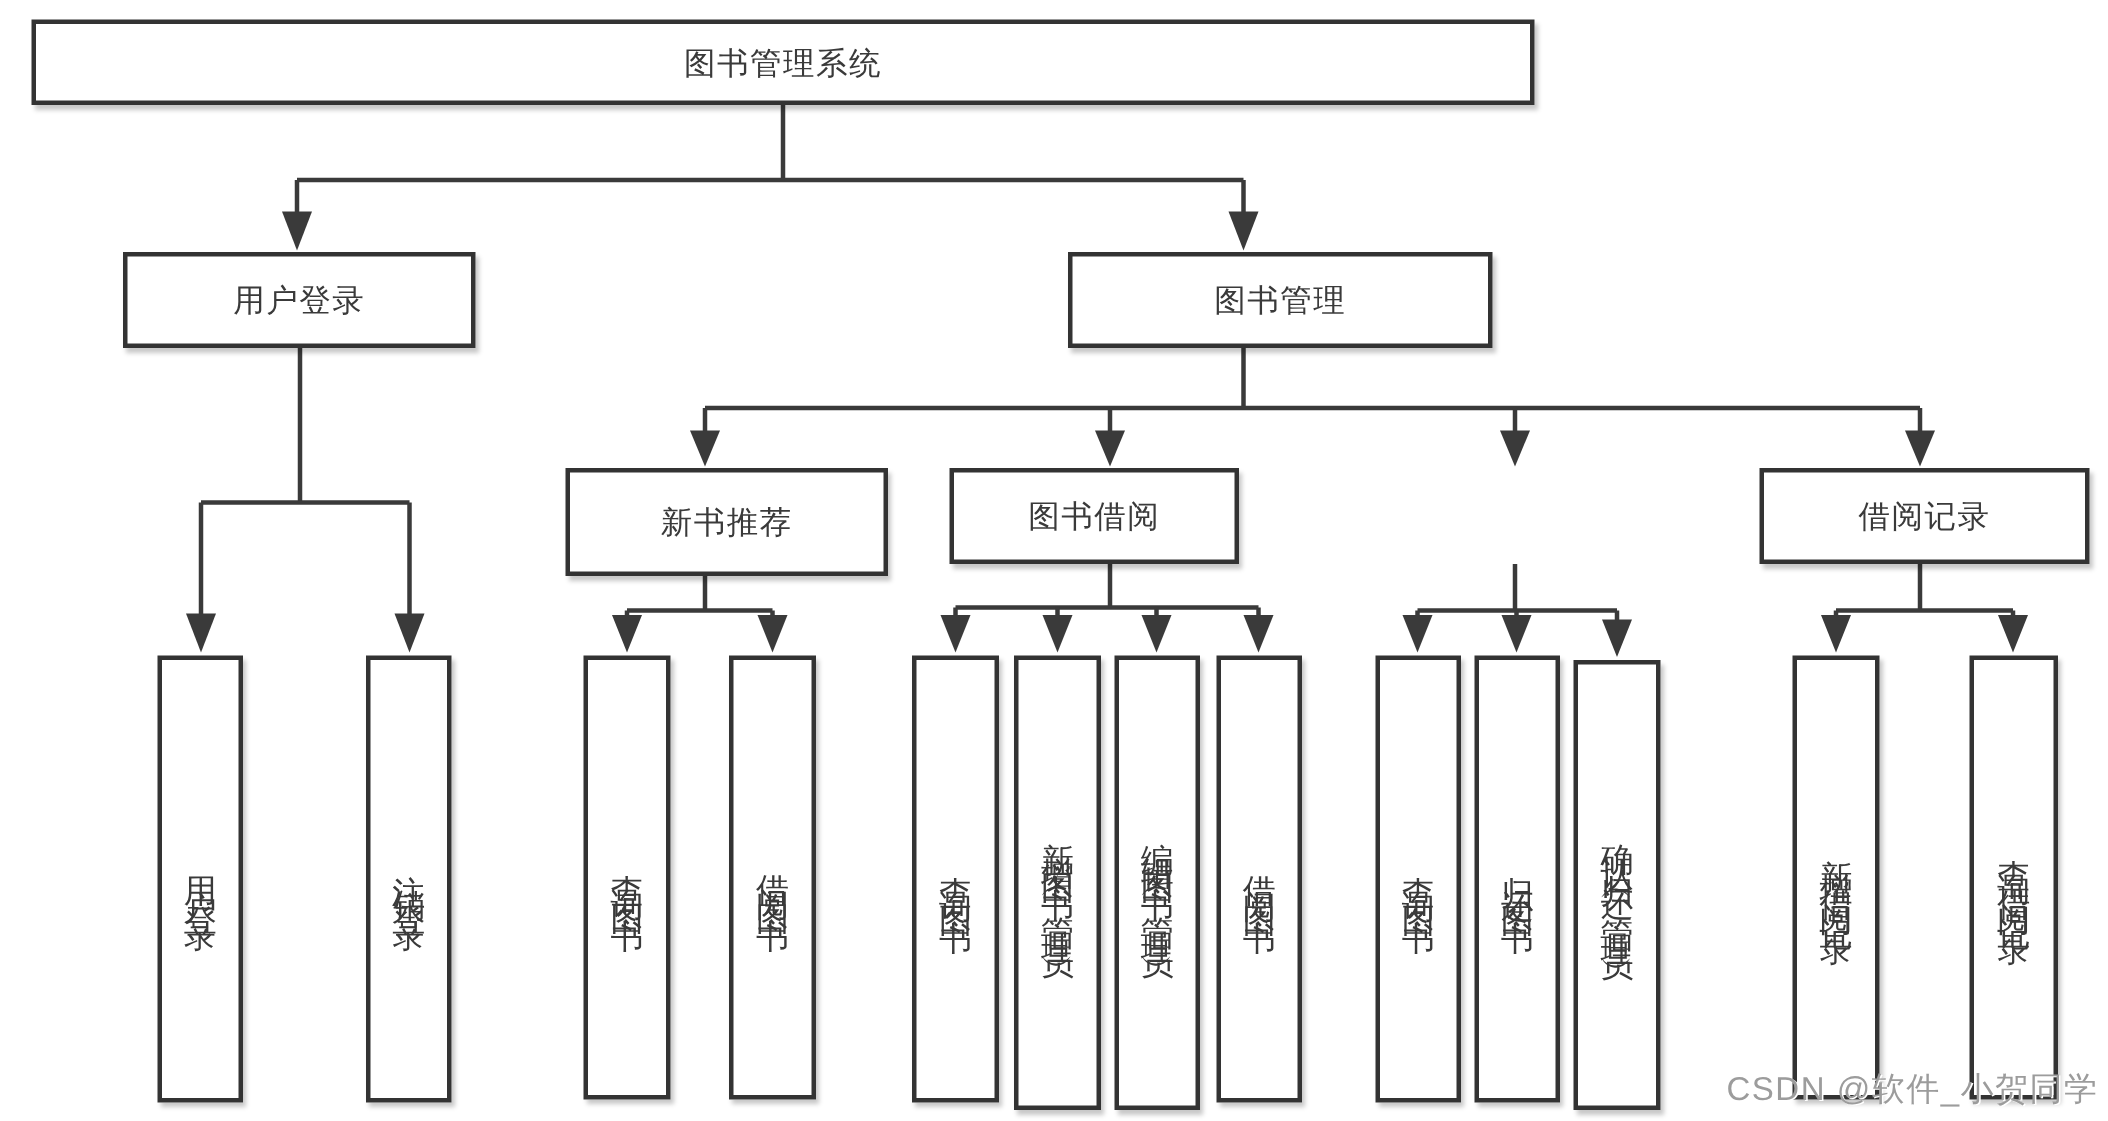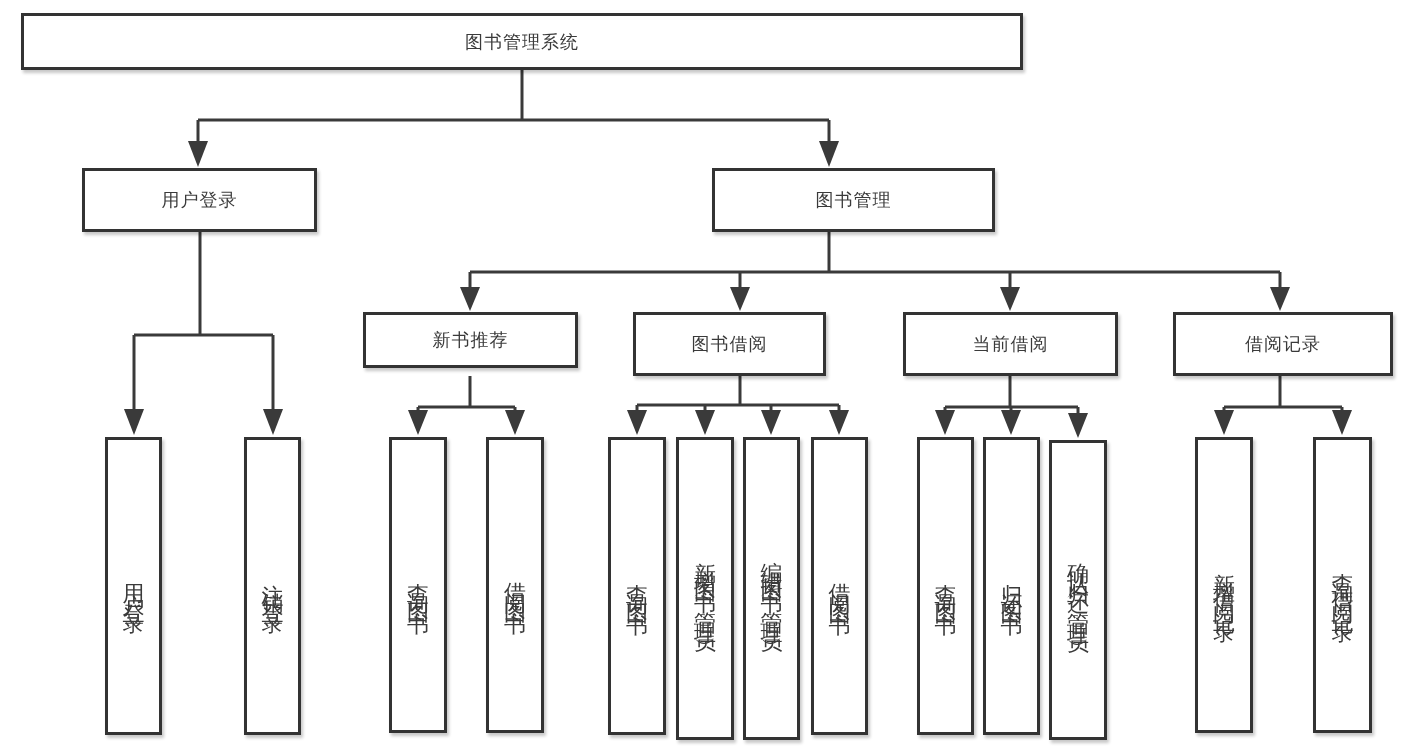--- a/index.html
+++ b/index.html
@@ -5,21 +5,21 @@
   html,body{margin:0;padding:0;background:#ffffff;}
   .canvas{
     position:relative;width:1405px;height:747px;background:#ffffff;overflow:hidden;
     font-family:"Liberation Sans","DejaVu Sans",sans-serif;
   }
   .wires{position:absolute;left:0;top:0;width:1405px;height:747px;}
   .box{
     position:absolute;box-sizing:border-box;
     border:3px solid #333333;background:#ffffff;
     display:flex;align-items:center;justify-content:center;
-    color:#3a3a3a;font-size:18px;letter-spacing:1px;
+    color:#3a3a3a;font-size:21px;letter-spacing:1px;
     box-shadow:2px 3px 3px rgba(0,0,0,0.22);
     white-space:nowrap;
   }
   .v{
     writing-mode:vertical-rl;
     letter-spacing:10px;
     font-size:22px;
     white-space:normal;
   }
   .watermark{
@@ -98,36 +98,36 @@
       <polygon points="1214,410 1234,410 1224,435"></polygon>
       <polygon points="1332,410 1352,410 1342,435"></polygon>
     </g>
   </svg>
 
   <div class="box" style="left:21px;top:13px;width:1002px;height:57px">图书管理系统</div>
 
   <div class="box" style="left:82px;top:168px;width:235px;height:64px">用户登录</div>
   <div class="box" style="left:712px;top:168px;width:283px;height:64px">图书管理</div>
 
-  <div class="box" style="left:363px;top:312px;width:215px;height:56px">新书推荐</div>
+  <div class="box" style="left:377px;top:312px;width:215px;height:72px">新书推荐</div>
   <div class="box" style="left:633px;top:312px;width:193px;height:64px">图书借阅</div>
-  <div class="box" style="left:903px;top:312px;width:215px;height:64px">当前借阅</div>
   <div class="box" style="left:1173px;top:312px;width:220px;height:64px">借阅记录</div>
 
   <div class="box v" style="left:105px;top:437px;width:57px;height:298px">用户登录</div>
   <div class="box v" style="left:244px;top:437px;width:57px;height:298px">注销登录</div>
 
   <div class="box v" style="left:389px;top:437px;width:58px;height:296px">查询图书</div>
   <div class="box v" style="left:486px;top:437px;width:58px;height:296px">借阅图书</div>
 
   <div class="box v" style="left:608px;top:437px;width:58px;height:298px">查询图书</div>
   <div class="box v" style="left:676px;top:437px;width:58px;height:303px">新增图书（管理员）</div>
   <div class="box v" style="left:743px;top:437px;width:57px;height:303px">编辑图书（管理员）</div>
   <div class="box v" style="left:811px;top:437px;width:57px;height:298px">借阅图书</div>
 
   <div class="box v" style="left:917px;top:437px;width:57px;height:298px">查询图书</div>
   <div class="box v" style="left:983px;top:437px;width:57px;height:298px">归还图书</div>
   <div class="box v" style="left:1049px;top:440px;width:58px;height:300px">确认归还（管理员）</div>
 
   <div class="box v" style="left:1195px;top:437px;width:58px;height:296px">新增借阅记录</div>
   <div class="box v" style="left:1313px;top:437px;width:59px;height:296px">查询借阅记录</div>
 
+  <div class="watermark">CSDN @软件_小贺同学</div>
 </div>
 
 </body></html>

